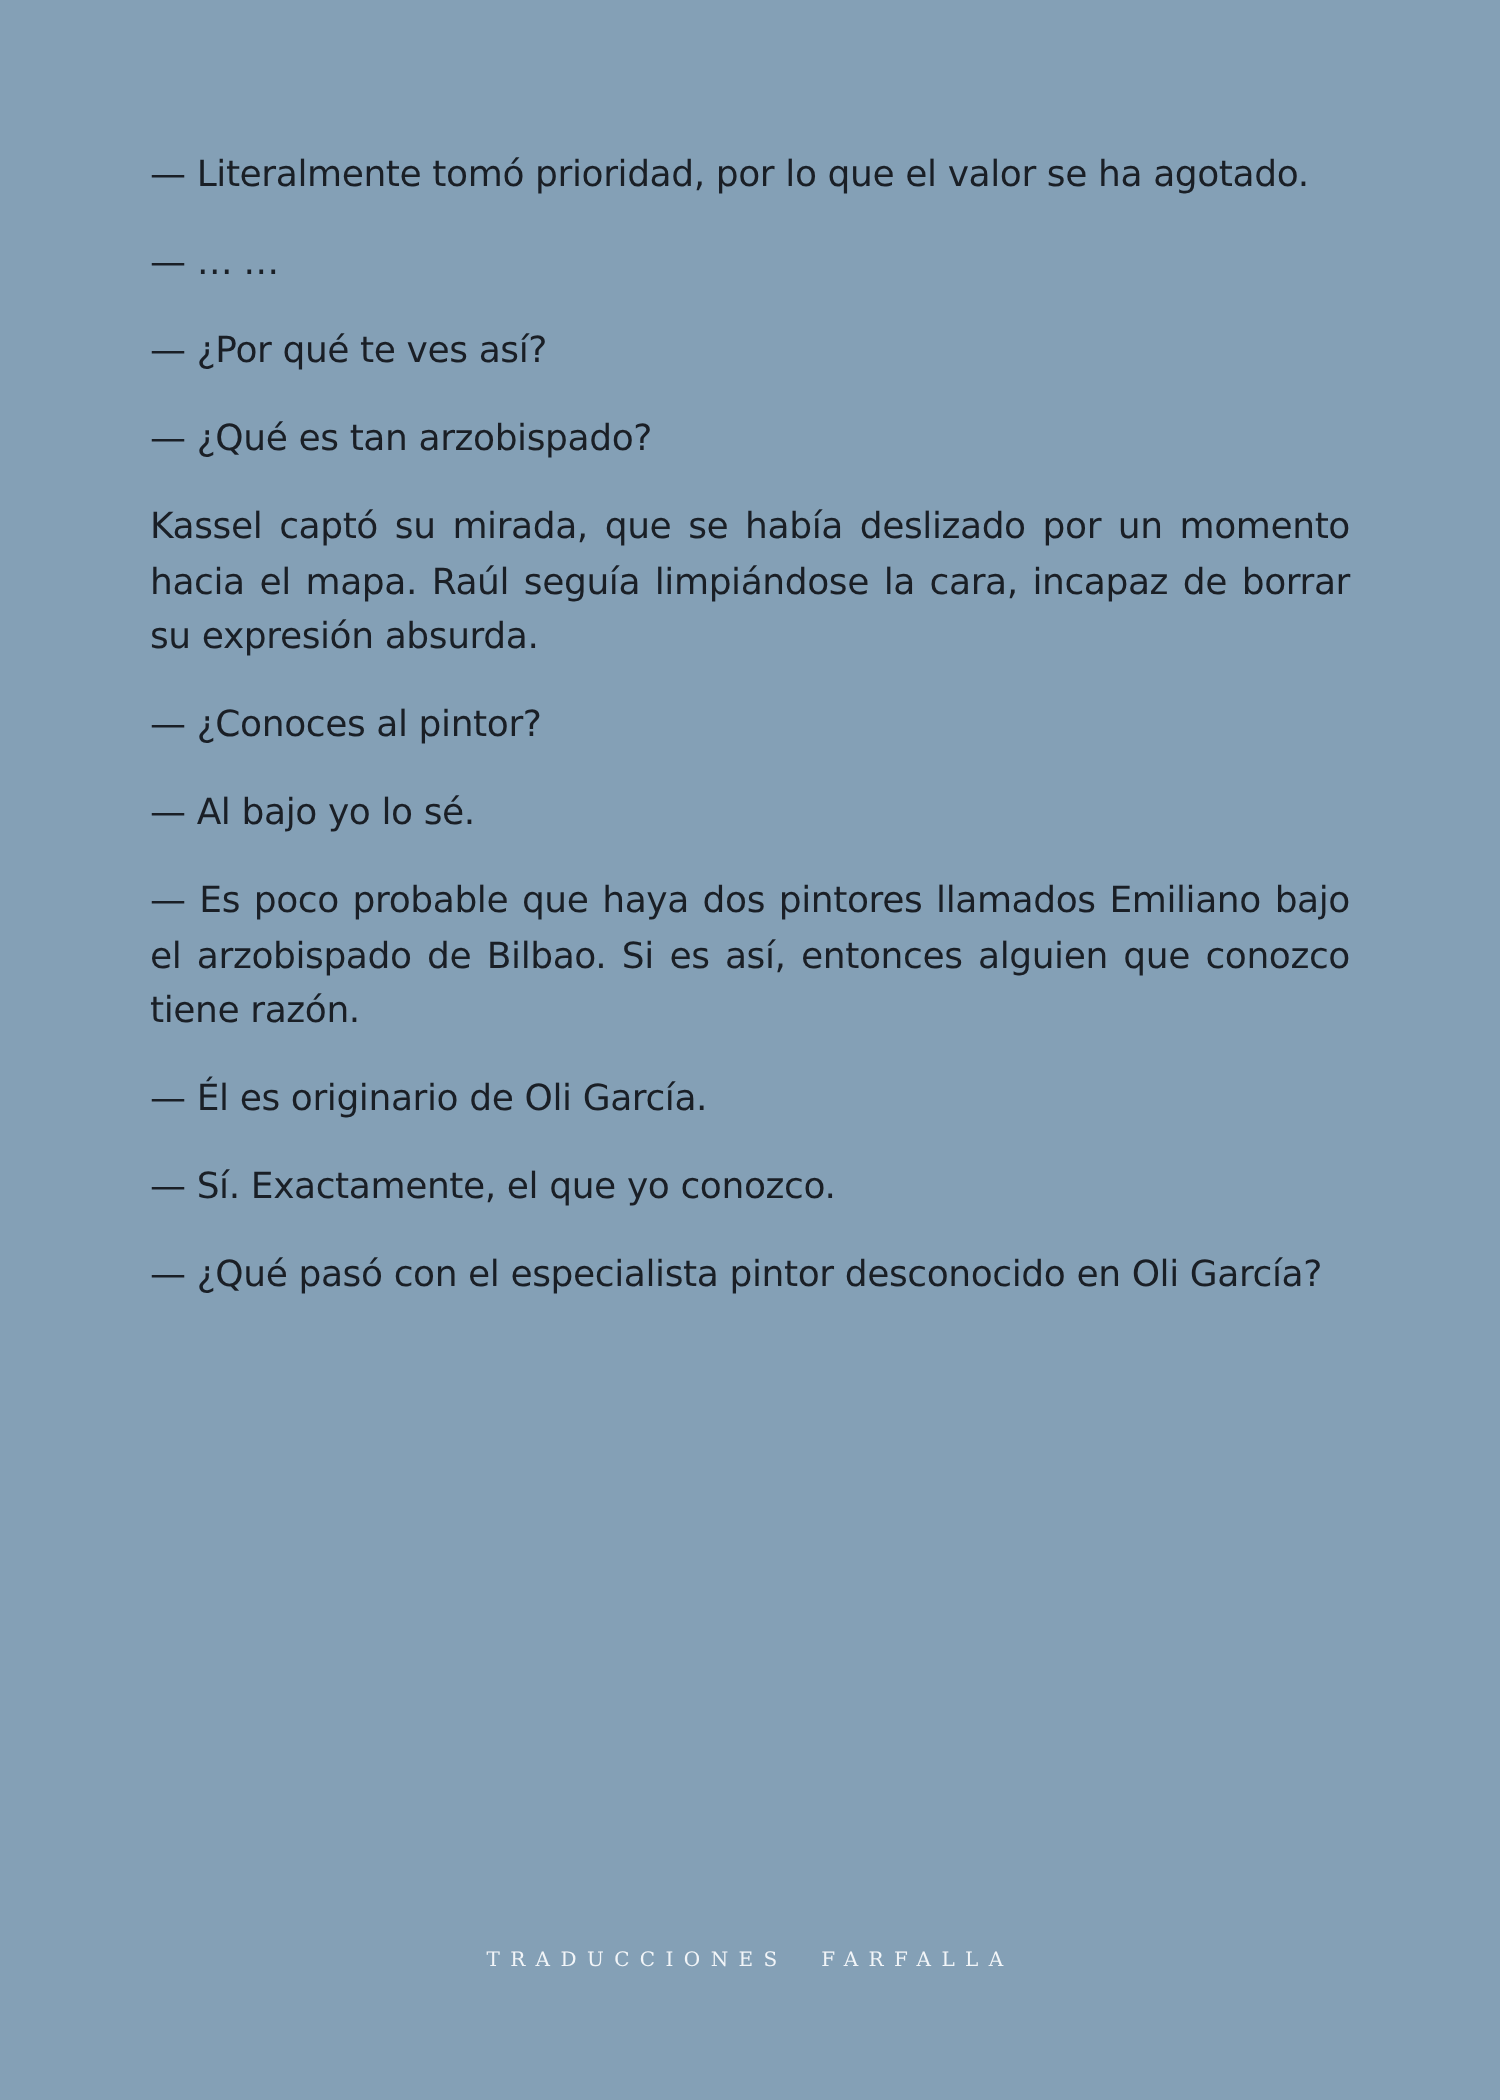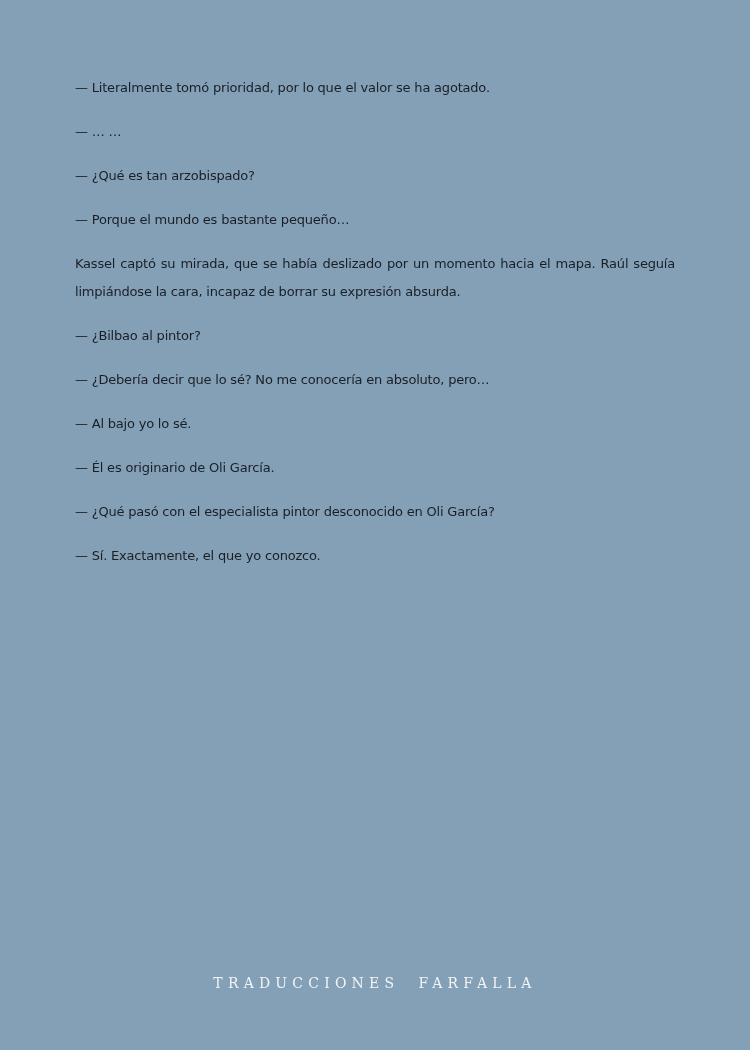--- a/index.html
+++ b/index.html
@@ -7,42 +7,42 @@
     width:750px; height:1050px; overflow:hidden;
     background:#84a0b6;
     font-family:"DejaVu Sans", sans-serif;
     color:#1a1f26;
     position:relative;
   }
   .page {
     position:absolute; left:75px; top:74px; width:600px;
   }
   .para {
-    font-size:13px; line-height:27.5px;
+    font-size:18px; line-height:27.5px;
     margin:0 0 16.5px 0;
     text-align:justify;
     letter-spacing:-0.2px;
   }
   .footer {
     position:absolute; left:0; right:0; top:975px;
     text-align:center;
     font-family:"DejaVu Serif", serif;
-    font-size:14px; letter-spacing:5.2px; color:#f2f5f8;
+    font-size:10px; letter-spacing:5.2px; color:#f2f5f8;
   }
 </style>
 </head>
 <body>
 
 <div class="page">
   <p class="para">— Literalmente tomó prioridad, por lo que el valor se ha agotado.</p>
   <p class="para">— … …</p>
+  <p class="para">— ¿Por qué te ves así?</p>
   <p class="para">— ¿Qué es tan arzobispado?</p>
-  <p class="para">— Porque el mundo es bastante pequeño…</p>
   <p class="para">Kassel captó su mirada, que se había deslizado por un momento hacia el mapa. Raúl seguía limpiándose la cara, incapaz de borrar su expresión absurda.</p>
-  <p class="para">— ¿Bilbao al pintor?</p>
-  <p class="para">— ¿Debería decir que lo sé? No me conocería en absoluto, pero…</p>
+  <p class="para">— ¿Conoces al pintor?</p>
   <p class="para">— Al bajo yo lo sé.</p>
+  <p class="para">— Es poco probable que haya dos pintores llamados Emiliano bajo el arzobispado de Bilbao. Si es así, entonces alguien que conozco tiene razón.</p>
   <p class="para">— Él es originario de Oli García.</p>
+  <p class="para">— Sí. Exactamente, el que yo conozco.</p>
   <p class="para">— ¿Qué pasó con el especialista pintor desconocido en Oli García?</p>
-  <p class="para">— Sí. Exactamente, el que yo conozco.</p>
 </div>
 
 <div class="footer" style="white-space:pre;">TRADUCCIONES  FARFALLA</div>
 
 </body></html>

